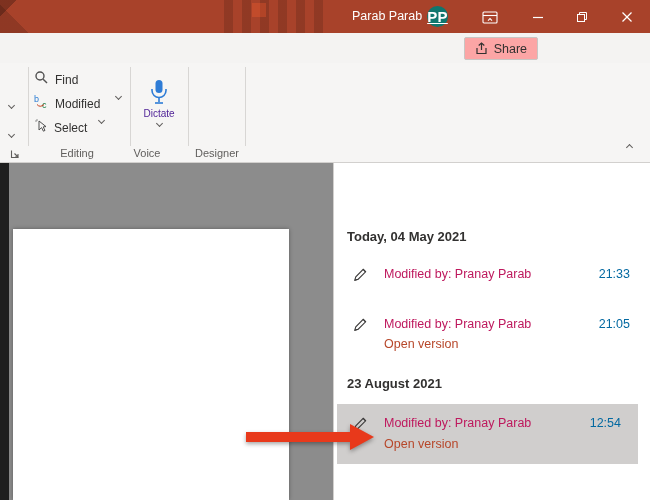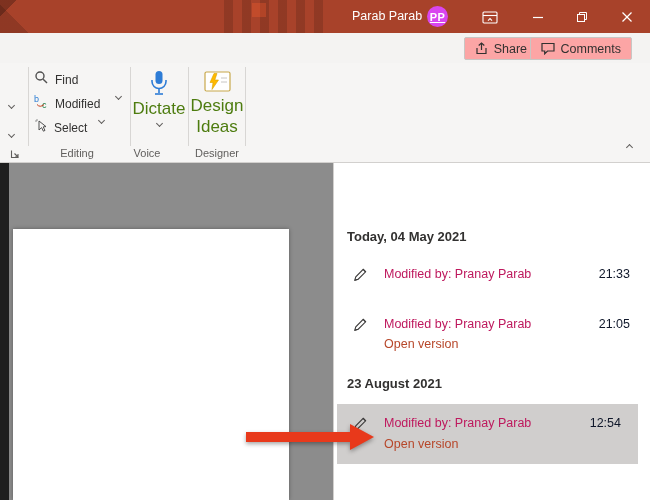--- a/index.html
+++ b/index.html
@@ -17,21 +17,21 @@
     background-image:
       linear-gradient(135deg, rgba(0,0,0,.25) 0 12px, transparent 12px),
       linear-gradient(45deg, rgba(0,0,0,.15) 0 20px, transparent 20px);
   }
   .tb-deco-mid { position:absolute; left:224px; top:0; width:100px; height:33px;
     background:repeating-linear-gradient(90deg, rgba(0,0,0,.14) 0 9px, transparent 9px 18px);
   }
   .tb-deco-sq { position:absolute; left:252px; top:3px; width:14px; height:14px; background:rgba(255,96,48,.30); }
   .tb-name { position:absolute; left:352px; top:0; height:33px; line-height:33px; color:#ffffff; font-size:12.5px; cursor:default; }
   .avatar { position:absolute; left:427px; top:6px; width:21px; height:21px; border-radius:50%;
-    background:#d946ef; color:#fff; font-size:11px; font-weight:bold;
+    background:#0f766e; color:#fff; font-size:15px; font-weight:bold;
     display:flex; align-items:center; justify-content:center; letter-spacing:.3px;text-decoration:underline; }
   .tb-ropts { position:absolute; left:480px; top:9px; width:20px; height:16px; display:flex; align-items:center; justify-content:center; }
   .win-btn { position:absolute; top:0; width:44px; height:33px; display:flex; align-items:center; justify-content:center; }
   .win-min { left:516px; } .win-max { left:560px; } .win-close { left:604px; width:46px; }
 
   
   .quickbar { position:absolute; left:0; top:33px; width:650px; height:30px; background:#f4f3f2; }
   .qbtn { position:absolute; top:4px; height:23px; padding:0 10px; background:#fca5a5;
     border:1px solid #c8c6c4; border-radius:2px; display:flex; align-items:center; gap:6px;
     font-size:12.5px; color:#323130; }
@@ -41,40 +41,40 @@
   
   .ribbon { position:absolute; left:0; top:63px; width:650px; height:100px; background:#f6f5f4; border-bottom:1px solid #d2d0ce; }
   .chev { display:inline-block; width:5px; height:5px; border-right:1.3px solid #605e5c; border-bottom:1.3px solid #605e5c; transform:rotate(45deg); }
   .chev.up { transform:rotate(-135deg); }
   .chev.dark { border-color:#323130; width:6px; height:6px; }
   .edge-frag { position:absolute; }
   .vdiv { position:absolute; top:4px; bottom:16px; width:1px; background:#d8d6d4; }
   .edit-btn { position:absolute; left:34px; height:20px; display:flex; align-items:flex-start; gap:6px; font-size:12px; color:#323130; }
   .edit-btn .lbl { line-height:20px; }
   .grp-label { position:absolute; bottom:3px; font-size:11px; color:#605e5c; text-align:center; cursor:default; }
-  .big-btn { position:absolute; top:7px; text-align:center; font-size:17px; color:#4d7c0f; display:flex; flex-direction:column; align-items:center; gap:2px; }
+  .big-btn { position:absolute; top:16px; text-align:center; font-size:10px; color:#4c1d95; display:flex; flex-direction:column; align-items:center; gap:2px; }
   .collapse-btn { position:absolute; right:12px; bottom:8px; width:18px; height:14px; display:flex; align-items:center; justify-content:center; }
 
   
   .workspace { position:absolute; left:0; top:163px; width:650px; height:337px; }
   .canvas { position:absolute; left:0; top:0; width:333px; height:337px; background:#8c8c8c; }
   .thumbstrip { position:absolute; left:0; top:0; width:9px; height:337px; background:#1f1f1f; }
   .slide { position:absolute; left:13px; top:66px; width:276px; height:271px; background:#fff; box-shadow:0 0 4px rgba(0,0,0,.35); }
 
   
   .panel { position:absolute; left:333px; top:0; width:317px; height:337px; background:#fff; border-left:1px solid #d2d0ce; }
   .panel-header { position:absolute; left:0; top:0; width:100%; height:52px; border-bottom:1px solid #f0eeec; }
   .panel-title { position:absolute; left:13px; top:13px; font-size:17px; color:#b7472a; cursor:default; }
   .panel-chev { position:absolute; left:241px; top:18px; width:18px; height:16px; display:flex; align-items:center; justify-content:center; }
   .panel-close { position:absolute; left:281px; top:11px; width:22px; height:20px; display:flex; align-items:center; justify-content:center; }
   .date-h { position:absolute; left:13px; font-size:13px; font-weight:700; color:#323130; cursor:default; }
   .vrow { position:absolute; left:19px; right:20px; height:18px; display:flex; align-items:center; }
   .vrow .pic { margin-right:16px; flex:0 0 auto; display:flex; }
   .vtext { font-size:12.5px; color:#be185d; white-space:nowrap; }
-  .vtime { margin-left:auto; font-size:12.5px; color:#0f172a; }
+  .vtime { margin-left:auto; font-size:12.5px; color:#0369a1; }
   .open-link { position:absolute; font-size:12.5px; color:#b7472a; cursor:pointer; }
   .entry-hl { position:absolute; left:3px; top:241px; width:301px; height:60px; background:#d0cecd; }
   .entry-hl .vrow { left:16px; right:17px; top:10px; }
   .entry-hl .open-link { left:47px; top:33px; }
 
   
   .arrow { position:absolute; left:246px; top:424px; width:128px; height:26px; filter:drop-shadow(0 2px 2px rgba(0,0,0,.35)); z-index:10; pointer-events:none; }
   .arrow .shaft { position:absolute; left:0; top:8px; width:104px; height:10px; background:#e8391b; }
   .arrow .head { position:absolute; left:104px; top:0; width:0; height:0;
     border-top:13px solid transparent; border-bottom:13px solid transparent; border-left:24px solid #e8391b; }
@@ -118,26 +118,20 @@
 
   <div class="quickbar">
     <button class="qbtn btn-share">
       <svg width="13" height="13" viewBox="0 0 13 13">
           <path d="M6.5 1 v7" stroke="#323130" stroke-width="1.2" fill="none"></path>
           <path d="M3.7 3.5 L6.5 1 L9.3 3.5" fill="none" stroke="#323130" stroke-width="1.2"></path>
           <path d="M2 6 v5.5 h9 V6" fill="none" stroke="#323130" stroke-width="1.2"></path>
         </svg>
       <span>Share</span>
     </button>
-    <button class="qbtn btn-comments">
-      <svg width="14" height="13" viewBox="0 0 14 13">
-          <path d="M1 1.5 h12 v7.5 h-6.5 l-2.8 2.8 v-2.8 H1 Z" fill="none" stroke="#323130" stroke-width="1.2"></path>
-        </svg>
-      <span>Comments</span>
-    </button>
   </div>
 
   <div class="ribbon">
 
     <span class="edge-frag" style="left:9px; top:31px;"><span class="chev"></span></span>
     <span class="edge-frag" style="left:9px; top:60px;"><span class="chev"></span></span>
     <span class="edge-frag" style="left:10px; top:82px;">
       <svg width="10" height="10" viewBox="0 0 10 10">
           <path d="M1.5 1.5 v7 h7" fill="none" stroke="#605e5c" stroke-width="1.1"></path>
           <path d="M4.5 4.5 L8 8 M8 5 V8 H5" fill="none" stroke="#605e5c" stroke-width="1.1"></path>
@@ -178,29 +172,20 @@
           <path d="M3 10 v1.5 a7 7 0 0 0 14 0 V10" fill="none" stroke="#2e7cd6" stroke-width="1.6"></path>
           <line x1="10" y1="19" x2="10" y2="23" stroke="#2e7cd6" stroke-width="1.6"></line>
           <line x1="6" y1="24" x2="14" y2="24" stroke="#2e7cd6" stroke-width="1.6"></line>
         </svg>
       <span>Dictate</span>
       <span class="chev"></span>
     </button>
     <div class="grp-label" style="left:124px; width:46px;">Voice</div>
     <div class="vdiv" style="left:188px;"></div>
 
-    <button class="big-btn" style="left:192px; width:50px;">
-      <svg width="27" height="23" viewBox="0 0 27 23">
-          <rect x="1" y="2" width="25" height="19" rx="1.5" fill="#fff" stroke="#c8a84b" stroke-width="1.2"></rect>
-          <polygon points="10,3.5 6,12.5 9,12.5 8,19.5 14.5,10 10.8,10 13,3.5" fill="#ffb900" stroke="#d8a200" stroke-width="0.6"></polygon>
-          <line x1="17" y1="8" x2="23" y2="8" stroke="#c8c6c4" stroke-width="1"></line>
-          <line x1="17" y1="12" x2="23" y2="12" stroke="#c8c6c4" stroke-width="1"></line>
-        </svg>
-      <span style="line-height:1.25;">Design Ideas</span>
-    </button>
     <div class="grp-label" style="left:192px; width:50px;">Designer</div>
     <div class="vdiv" style="left:245px;"></div>
 
     <button class="collapse-btn">
       <span class="chev up"></span>
     </button>
   </div>
 
   <div class="workspace">
     <div class="canvas">

